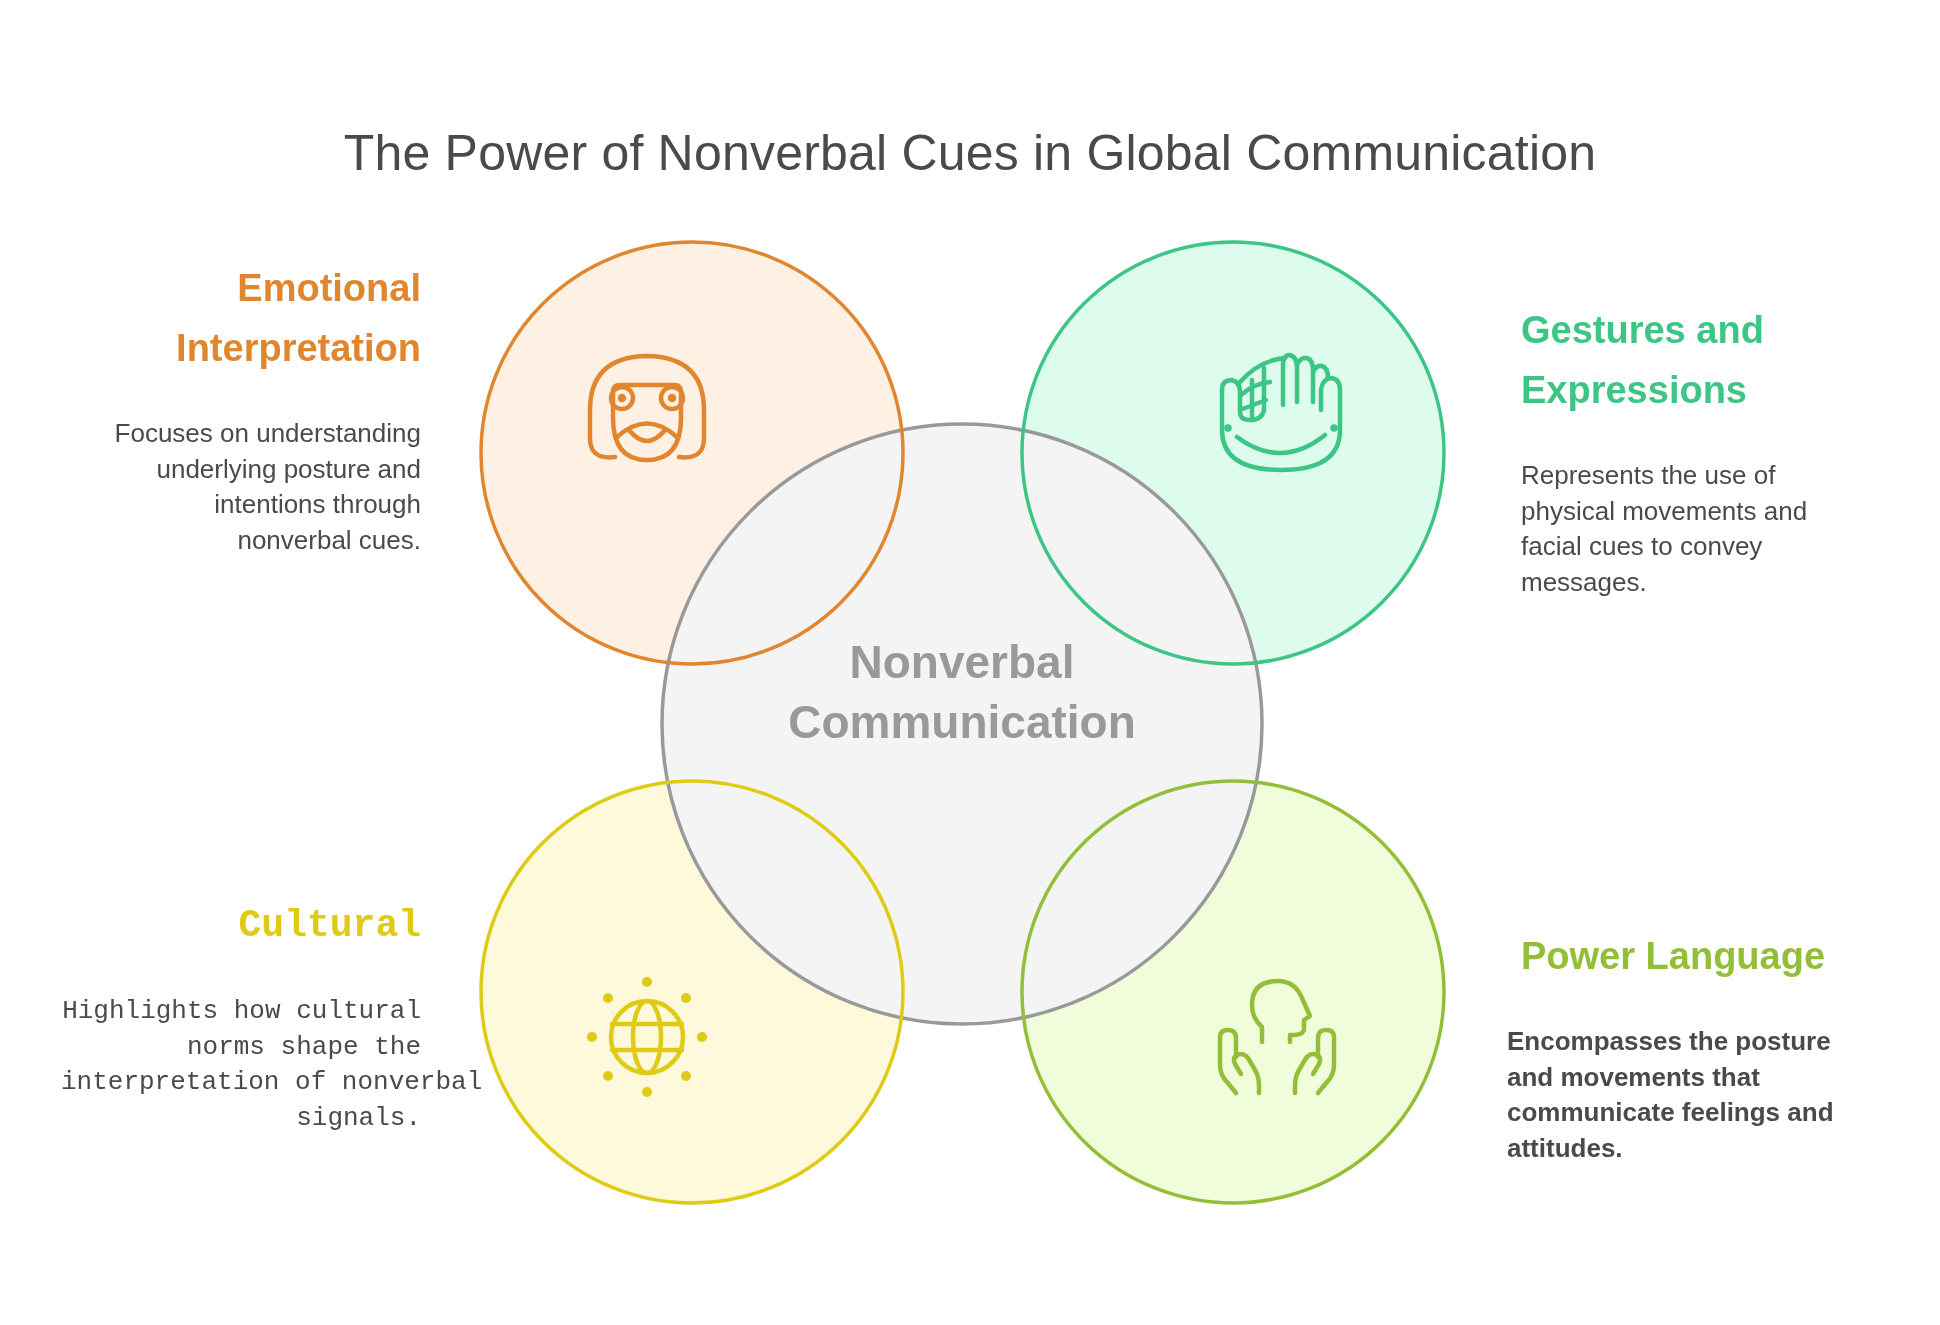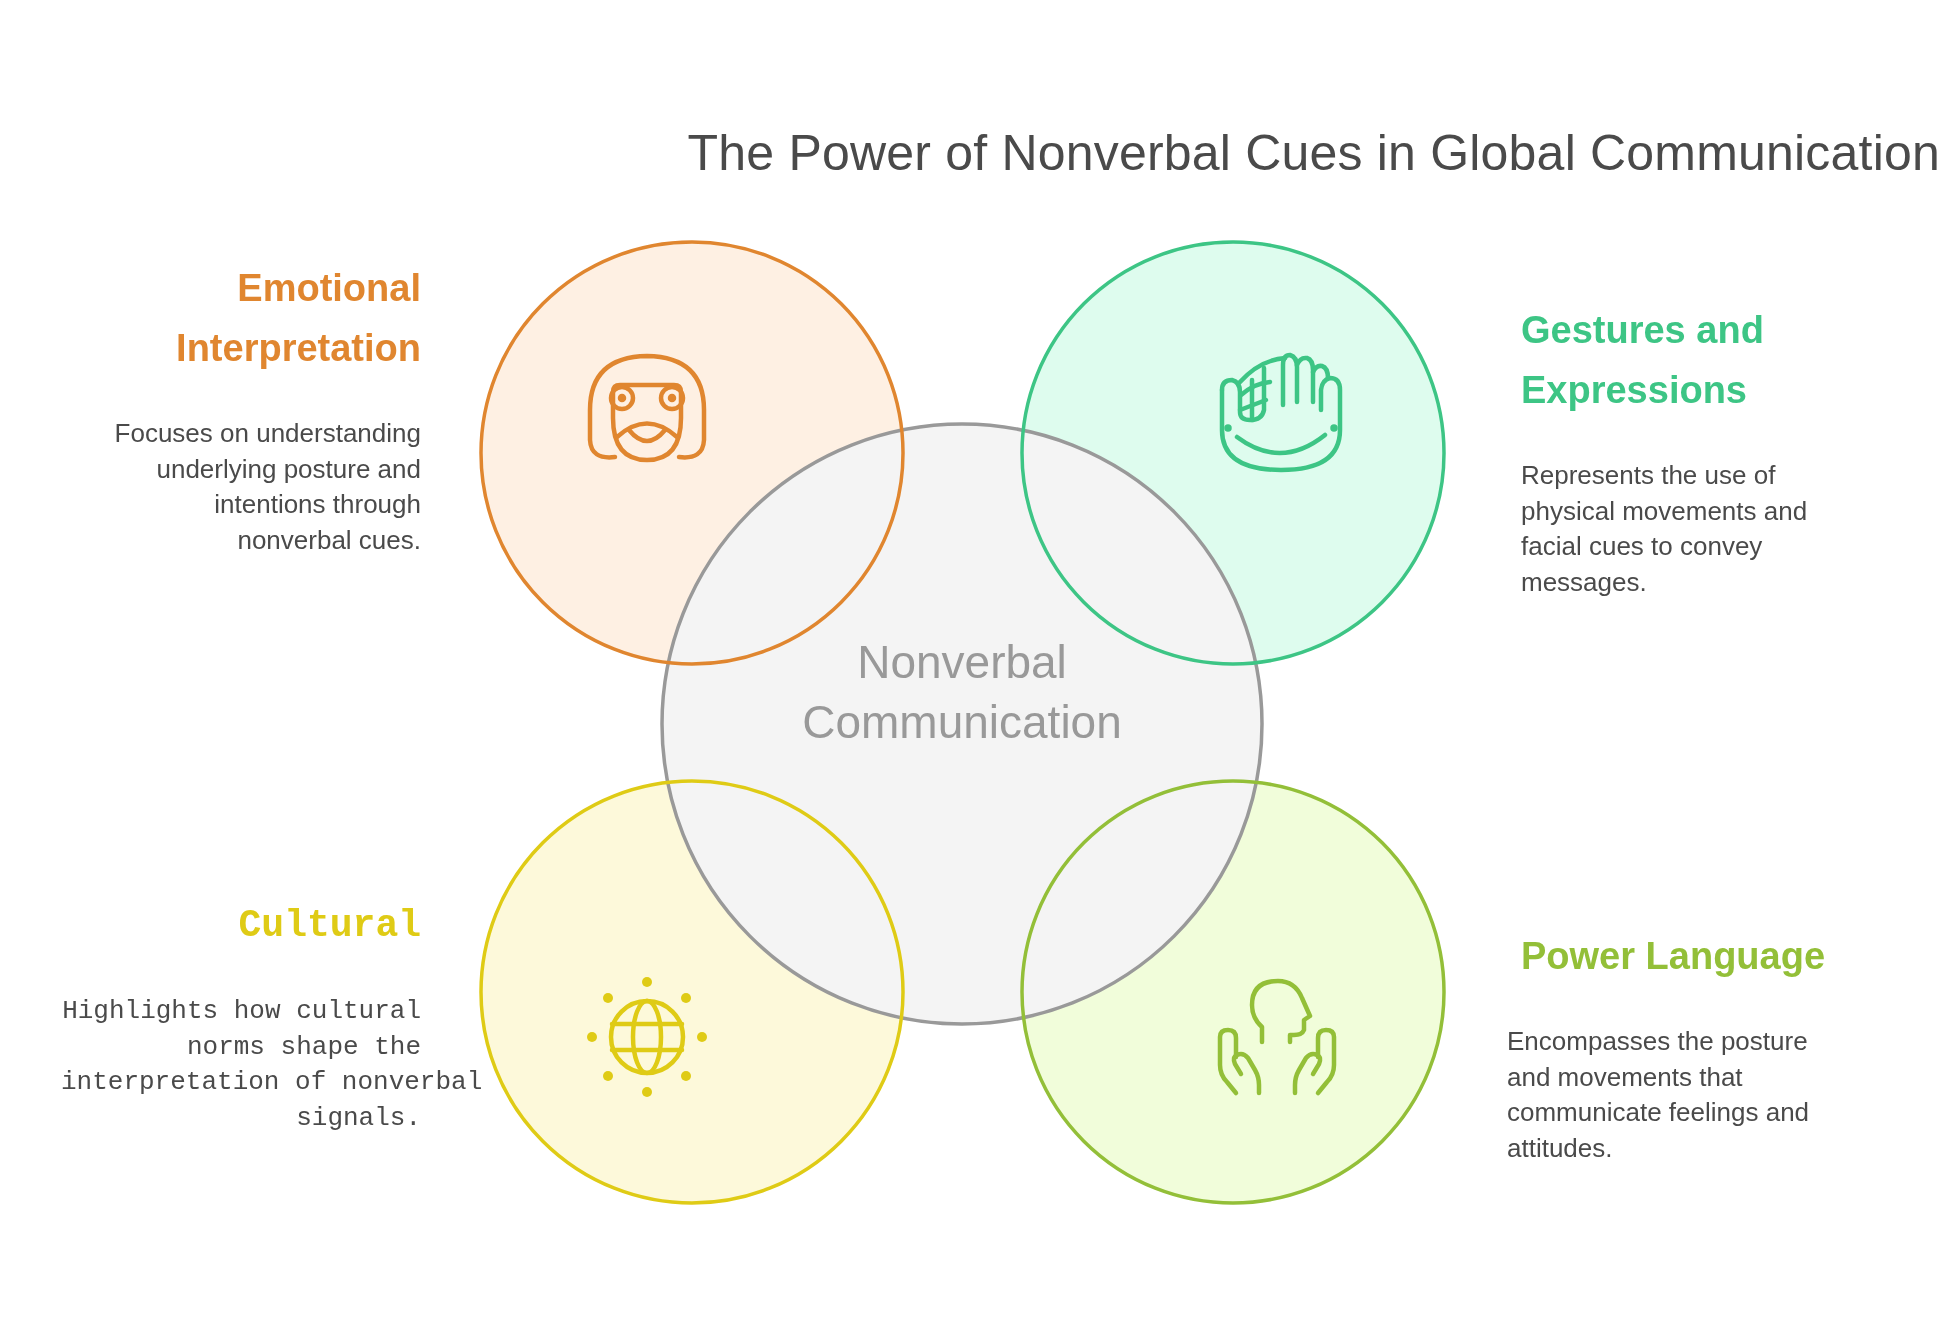--- a/index.html
+++ b/index.html
@@ -1,22 +1,22 @@
 <!DOCTYPE html>
 <html><head>
 <meta charset="utf-8">
 <style>
   html, body { margin: 0; padding: 0; background: #ffffff; }
   body { width: 1940px; height: 1325px; position: relative; overflow: hidden;
          font-family: "Liberation Sans", "DejaVu Sans", sans-serif; }
-  .title { position: absolute; left: 0; top: 124px; width: 1940px; text-align: right;
+  .title { position: absolute; left: 0; top: 124px; width: 1940px; text-align: center;
            font-size: 50px; color: #4a4a4a; font-weight: normal; letter-spacing: 0.2px; }
   svg.diagram { position: absolute; left: 0; top: 0; }
   .center-label { position: absolute; left: 762px; top: 632px; width: 400px; text-align: center;
-                  font-size: 46px; font-weight: normal; color: #999999; line-height: 60px; }
+                  font-size: 46px; font-weight: bold; color: #999999; line-height: 60px; }
   .block { position: absolute; width: 360px; }
   .block.left { text-align: right; }
   .block.right { text-align: left; }
   .block .heading { font-size: 38px; font-weight: bold; line-height: 60px; margin: 0; }
   .block .desc { font-size: 26px; line-height: 35.5px; color: #4a4a4a; margin-top: 38px; }
   .line { display: block; white-space: nowrap; }
 </style>
 </head>
 <body>
 
@@ -129,19 +129,19 @@
     <span class="line">norms shape the</span>
     <span class="line">interpretation of nonverbal</span>
     <span class="line">signals.</span>
   </div>
 </div>
 
 <div class="block right" style="left:1521px; top:926px;">
   <div class="heading" style="color:#93bf38;">
     <span class="line">Power Language</span>
   </div>
-  <div class="desc" style="margin-left:-14px;">
+  <div class="desc" style="margin-left:-14px;font-weight:bold;">
     <span class="line">Encompasses the posture</span>
     <span class="line">and movements that</span>
     <span class="line">communicate feelings and</span>
     <span class="line">attitudes.</span>
   </div>
 </div>
 
 </body></html>

